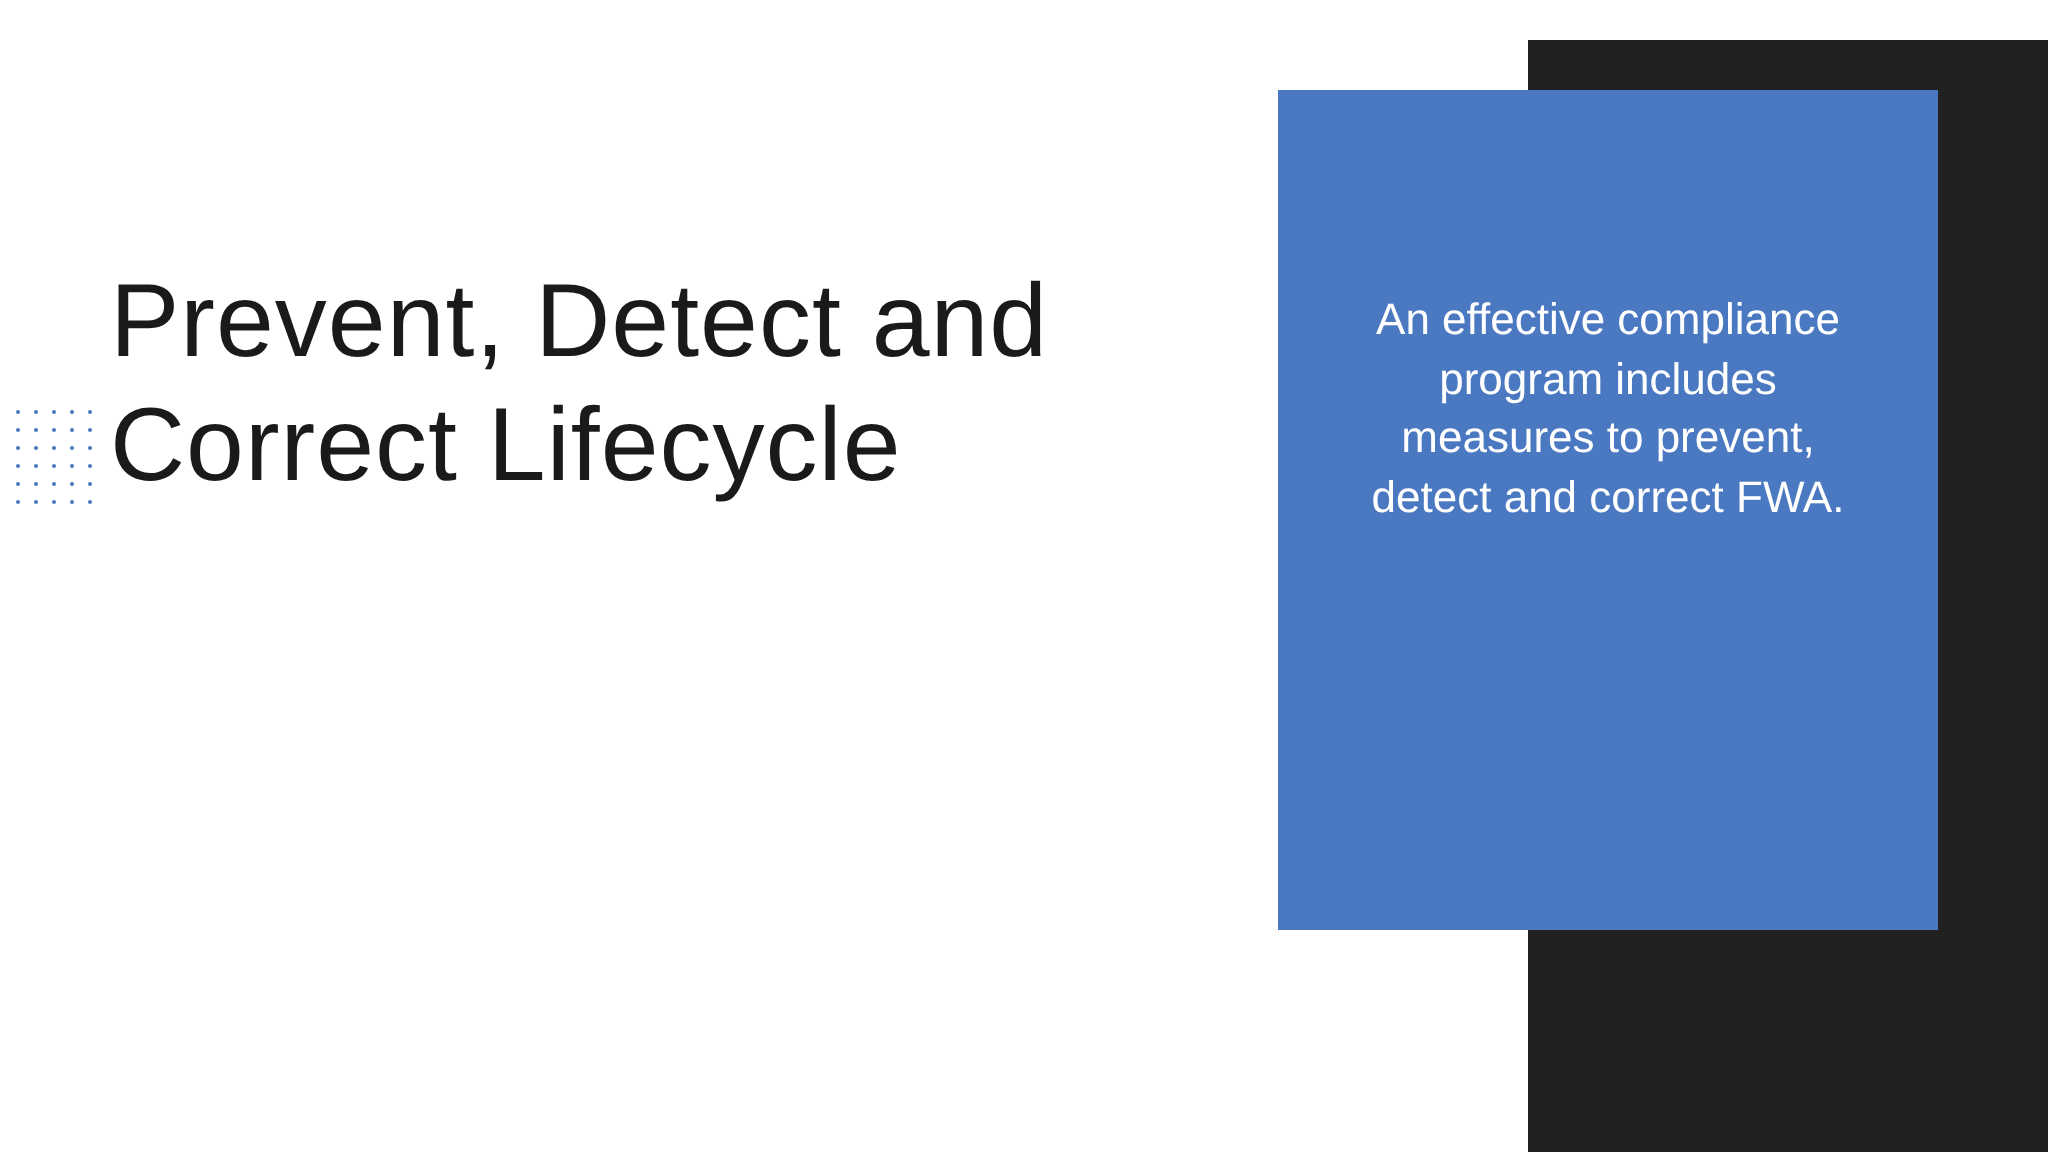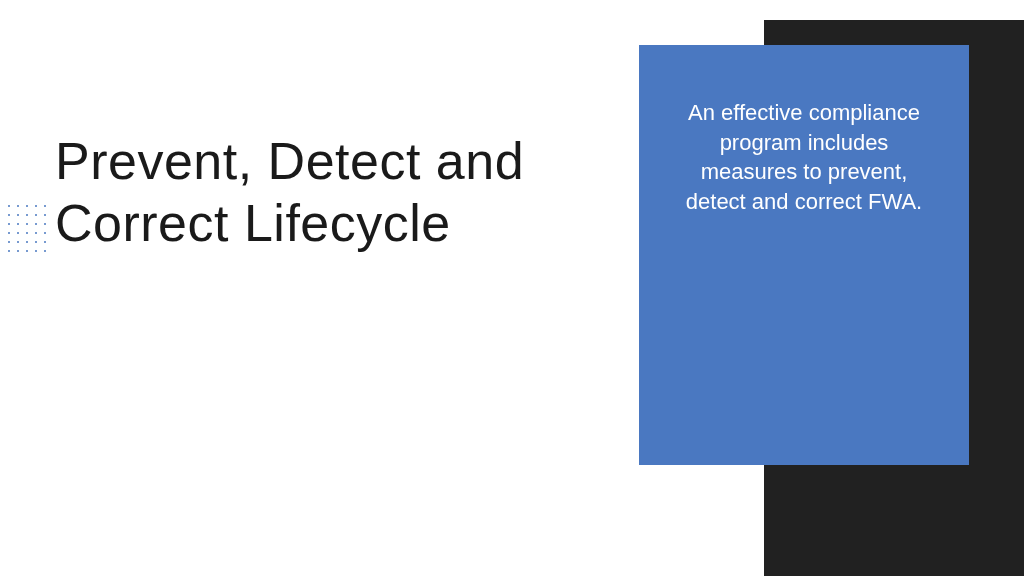--- a/index.html
+++ b/index.html
@@ -24,21 +24,21 @@
       background: #212121;
     }
     .blue-panel {
       position: absolute;
       right: 55px;
       top: 45px;
       width: 330px;
       height: 420px;
       background: #4a78c1;
       color: #ffffff;
-      padding: 53px 30px 30px 30px;
+      padding: 100px 30px 30px 30px;
       text-align: center;
     }
     .blue-panel-text {
       font-size: 22px;
       font-weight: 400;
       line-height: 1.35;
     }
     .title-area {
       position: absolute;
       left: 55px;

